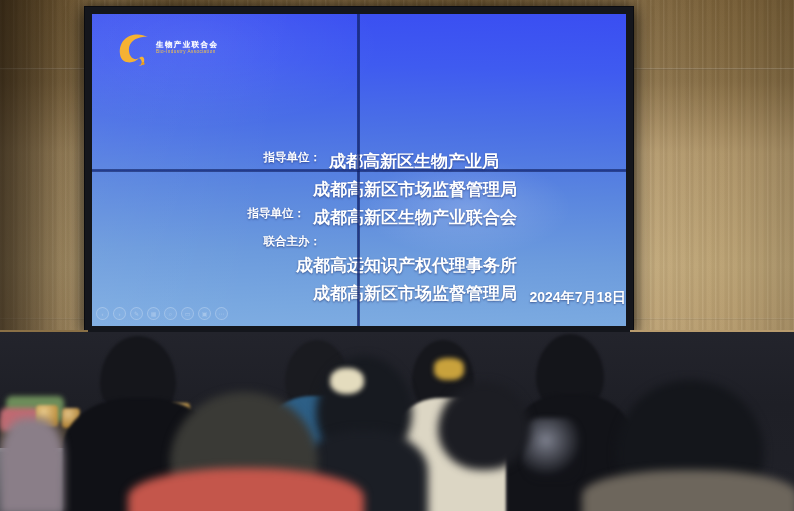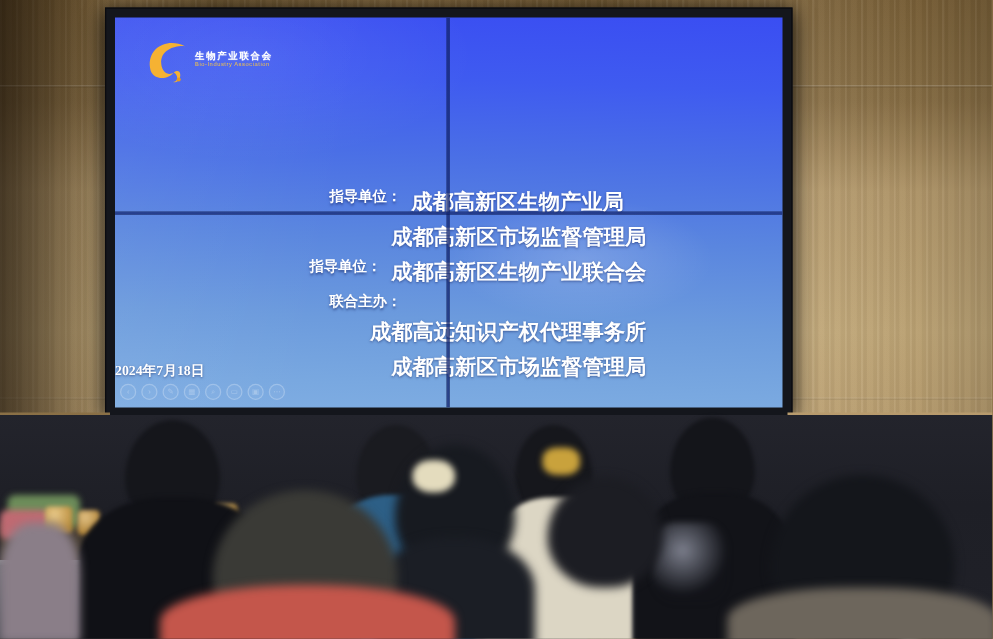--- a/index.html
+++ b/index.html
@@ -120,24 +120,24 @@
     font-family:"DejaVu Sans","Liberation Sans",sans-serif;
   }
   .orgvalue{
     flex:1;padding-left:8px;text-align:left;
     font-size:17px;font-weight:bold;color:#ffffff;
     text-shadow:0 1px 2px rgba(10,20,80,.5);
     white-space:nowrap;
     font-family:"DejaVu Sans","Liberation Sans",sans-serif;
   }
   .date{
-    position:absolute;left:0;right:0;top:275px;text-align:left;
-    font-size:11px;font-weight:bold;color:#ffffff;
+    position:absolute;left:0;right:0;top:275px;text-align:right;
+    font-size:14px;font-weight:bold;color:#ffffff;
     text-shadow:0 1px 2px rgba(10,20,80,.5);
-    font-family:Liberation Serif, serif;
+    font-family:Liberation Sans, sans-serif;
   }
 
   
   .ppt-bar{
     position:absolute;left:4px;bottom:6px;display:flex;gap:4px;z-index:7;
     opacity:.34;
   }
   .ppt-btn{
     width:11px;height:11px;border-radius:50%;
     border:1px solid rgba(255,255,255,.75);

